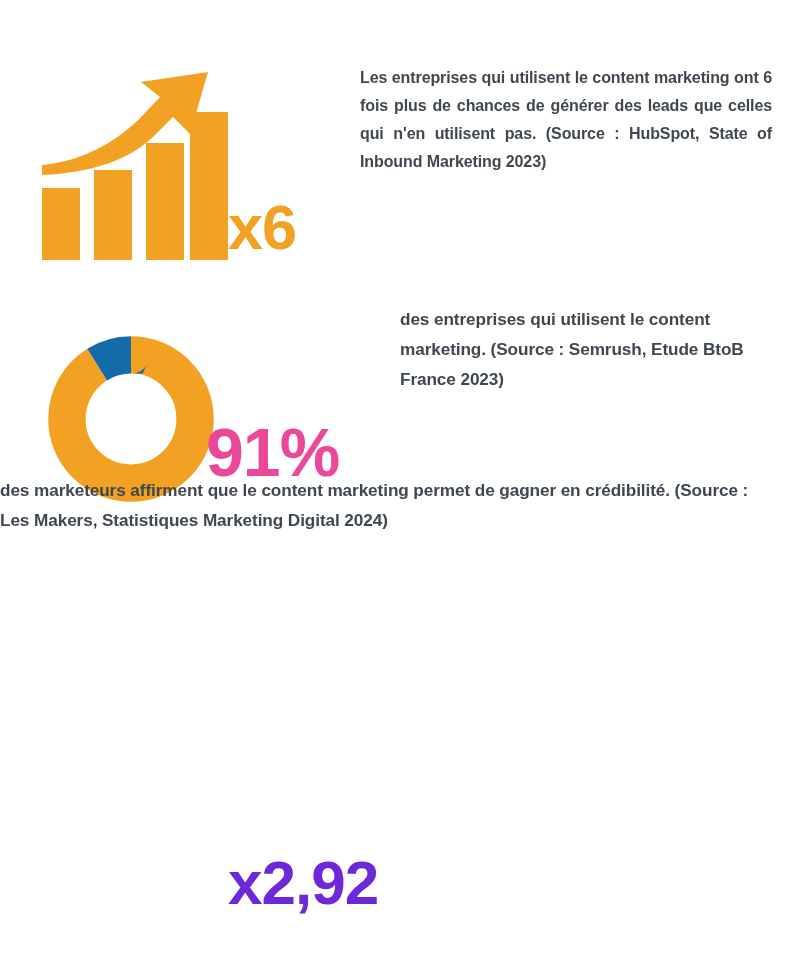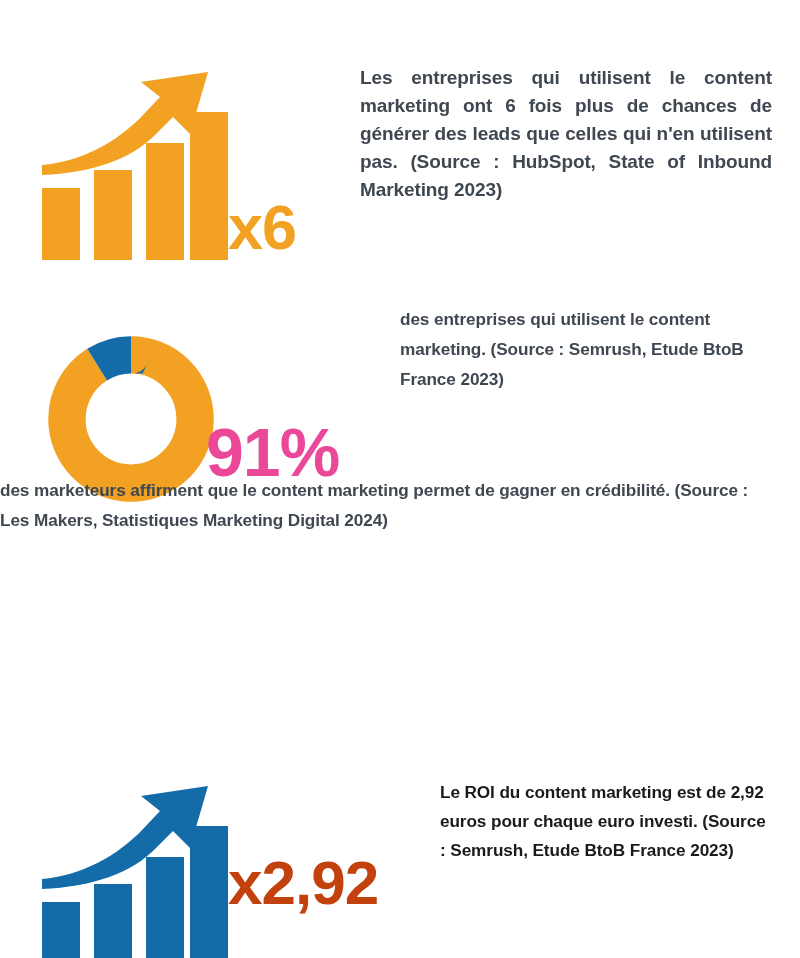--- a/index.html
+++ b/index.html
@@ -38,21 +38,21 @@
     font-weight: bold;
     letter-spacing: -0.1px;
   }
 
   
   #row-1 { top: 0; height: 250px; }
   #row-1 .visual-col { width: 360px; height: 250px; }
   #row-1 .text-col {
     margin-top: 64px;
     padding-right: 28px;
-    font-size: 19px;
+    font-size: 16px;
     line-height: 28px;
     text-align: justify;
     color: #3f4751;
   }
   .bars-svg { position: absolute; left: 40px; top: 22px; }
   .multiplier {
     position: absolute;
     font-weight: bold;
     line-height: 1;
     letter-spacing: -1px;
@@ -124,21 +124,21 @@
     padding-right: 26px;
     font-size: 17.2px;
     line-height: 29px;
     color: #1a1a1a;
   }
   #bars-blue { position: absolute; left: 40px; top: 16px; }
   #mult-292 {
     left: 228px;
     top: 852px;
     font-size: 62px;
-    color: #c2410c;
+    color: #6d28d9;
   }
   .abs-mult { position: absolute; }
 </style>
 </head>
 <body>
 
 <div class="infographic">
 
   <div class="stat-row" id="row-1">
     <div class="visual-col">
@@ -165,29 +165,16 @@
       </svg>
       <div class="multiplier" id="pct-91">91%</div>
     </div>
     <div class="text-col">des entreprises qui utilisent le content marketing. (Source : Semrush, Etude BtoB France 2023)</div>
   </div>
 
   <div class="stat-row" id="row-3">
     <div class="text-col"> des marketeurs affirment que le content marketing permet de gagner en crédibilité. (Source : Les Makers, Statistiques Marketing Digital 2024)</div>
   </div>
 
-  <div class="stat-row" id="row-4">
-    <div class="visual-col">
-      <svg id="bars-blue" width="190" height="190" viewBox="0 0 190 190">
-        <rect x="2" y="118" width="38" height="72" fill="#136ca8"></rect>
-        <rect x="54" y="100" width="38" height="90" fill="#136ca8"></rect>
-        <rect x="106" y="73" width="38" height="117" fill="#136ca8"></rect>
-        <rect x="150" y="42" width="38" height="148" fill="#136ca8"></rect>
-        <path d="M2,95 C40,92 78,72 104,44 L120,27 L101,12 L168,2 L150,64 L133,47 L116,64
-                 C92,89 52,103 2,105 Z" fill="#136ca8"></path>
-      </svg>
-    </div>
-    <div class="text-col">Le ROI du content marketing est de 2,92 euros pour chaque euro investi. (Source : Semrush, Etude BtoB France 2023)</div>
-  </div>
 
   <div class="multiplier abs-mult" id="mult-292">x2,92</div>
 
 </div>
 
 </body></html>

